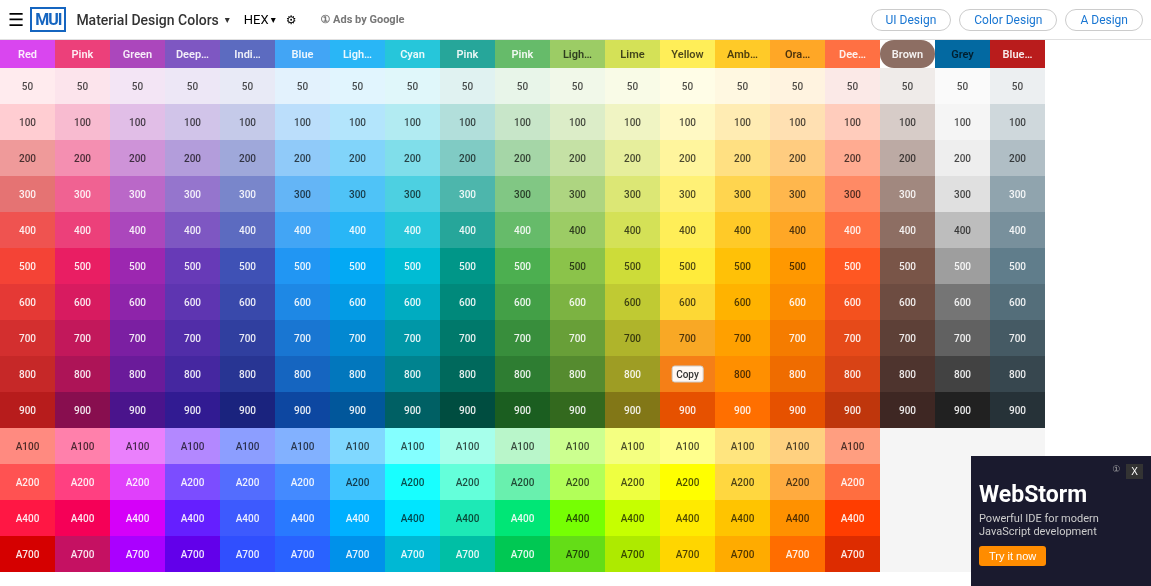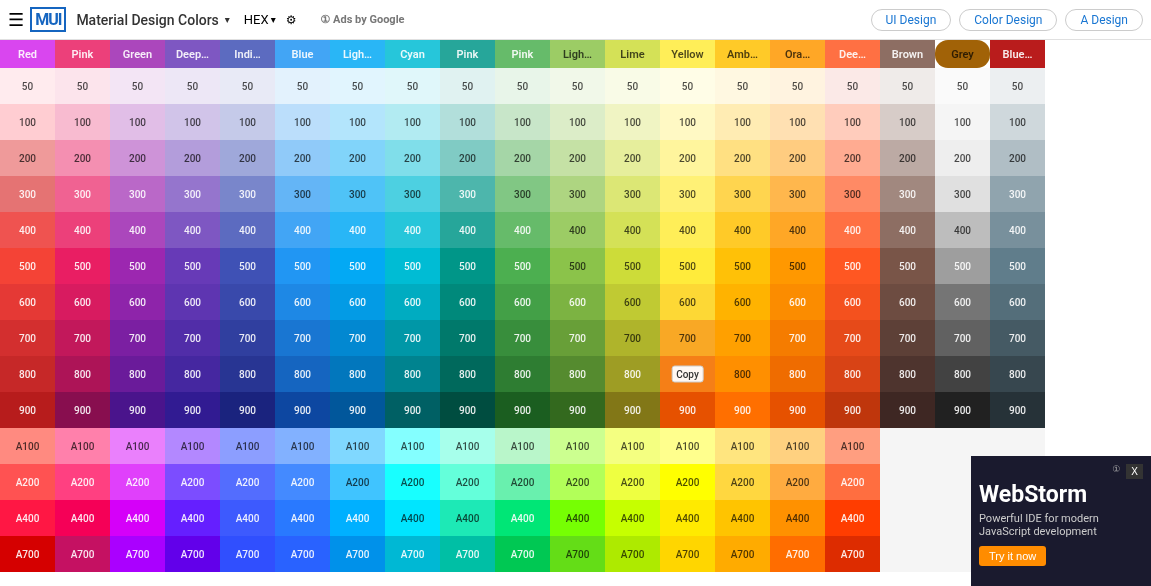--- a/index.html
+++ b/index.html
@@ -188,22 +188,22 @@
           <div class="color-cell dark-text" style="background: rgb(41, 182, 246); color: rgba(255, 255, 255, 0.9);">Ligh…</div>
           <div class="color-cell dark-text" style="background: rgb(38, 198, 218); color: rgba(255, 255, 255, 0.9);">Cyan</div>
           <div class="color-cell dark-text" style="background: rgb(38, 166, 154); color: rgba(255, 255, 255, 0.9);">Pink</div>
           <div class="color-cell dark-text" style="background: rgb(102, 187, 106); color: rgba(255, 255, 255, 0.9);">Pink</div>
           <div class="color-cell dark-text" style="background: rgb(156, 204, 101); color: rgba(0, 0, 0, 0.7);">Ligh…</div>
           <div class="color-cell dark-text" style="background: rgb(212, 225, 87); color: rgba(0, 0, 0, 0.7);">Lime</div>
           <div class="color-cell dark-text" style="background: rgb(255, 238, 88); color: rgba(0, 0, 0, 0.7);">Yellow</div>
           <div class="color-cell dark-text" style="background: rgb(255, 202, 40); color: rgba(0, 0, 0, 0.7);">Amb…</div>
           <div class="color-cell dark-text" style="background: rgb(255, 167, 38); color: rgba(0, 0, 0, 0.7);">Ora…</div>
           <div class="color-cell dark-text" style="background: rgb(255, 112, 67); color: rgba(255, 255, 255, 0.9);">Dee…</div>
-          <div class="color-cell dark-text" style="background: rgb(141, 110, 99); color: rgba(255, 255, 255, 0.9);">Brown</div>
-          <div class="color-cell dark-text" style="background: #a16207; color: rgba(0, 0, 0, 0.7); border-radius: 13px;">Grey</div>
+          <div class="color-cell dark-text" style="background: rgb(141, 110, 99); color: rgba(255, 255, 255, 0.9); border-radius: 14px;">Brown</div>
+          <div class="color-cell dark-text" style="background: #0369a1; color: rgba(0, 0, 0, 0.7);">Grey</div>
           <div class="color-cell dark-text" style="background: #b91c1c; color: rgba(255, 255, 255, 0.9);">Blue…</div>
         </div>
         <div class="color-row">
           <div class="color-cell" style="background: rgb(255, 235, 238); color: rgba(0, 0, 0, 0.7);">50</div>
           <div class="color-cell" style="background: rgb(252, 228, 236); color: rgba(0, 0, 0, 0.7);">50</div>
           <div class="color-cell" style="background: rgb(243, 229, 245); color: rgba(0, 0, 0, 0.7);">50</div>
           <div class="color-cell" style="background: rgb(237, 231, 246); color: rgba(0, 0, 0, 0.7);">50</div>
           <div class="color-cell" style="background: rgb(232, 234, 246); color: rgba(0, 0, 0, 0.7);">50</div>
           <div class="color-cell" style="background: rgb(227, 242, 253); color: rgba(0, 0, 0, 0.7);">50</div>
           <div class="color-cell" style="background: rgb(225, 245, 254); color: rgba(0, 0, 0, 0.7);">50</div>

